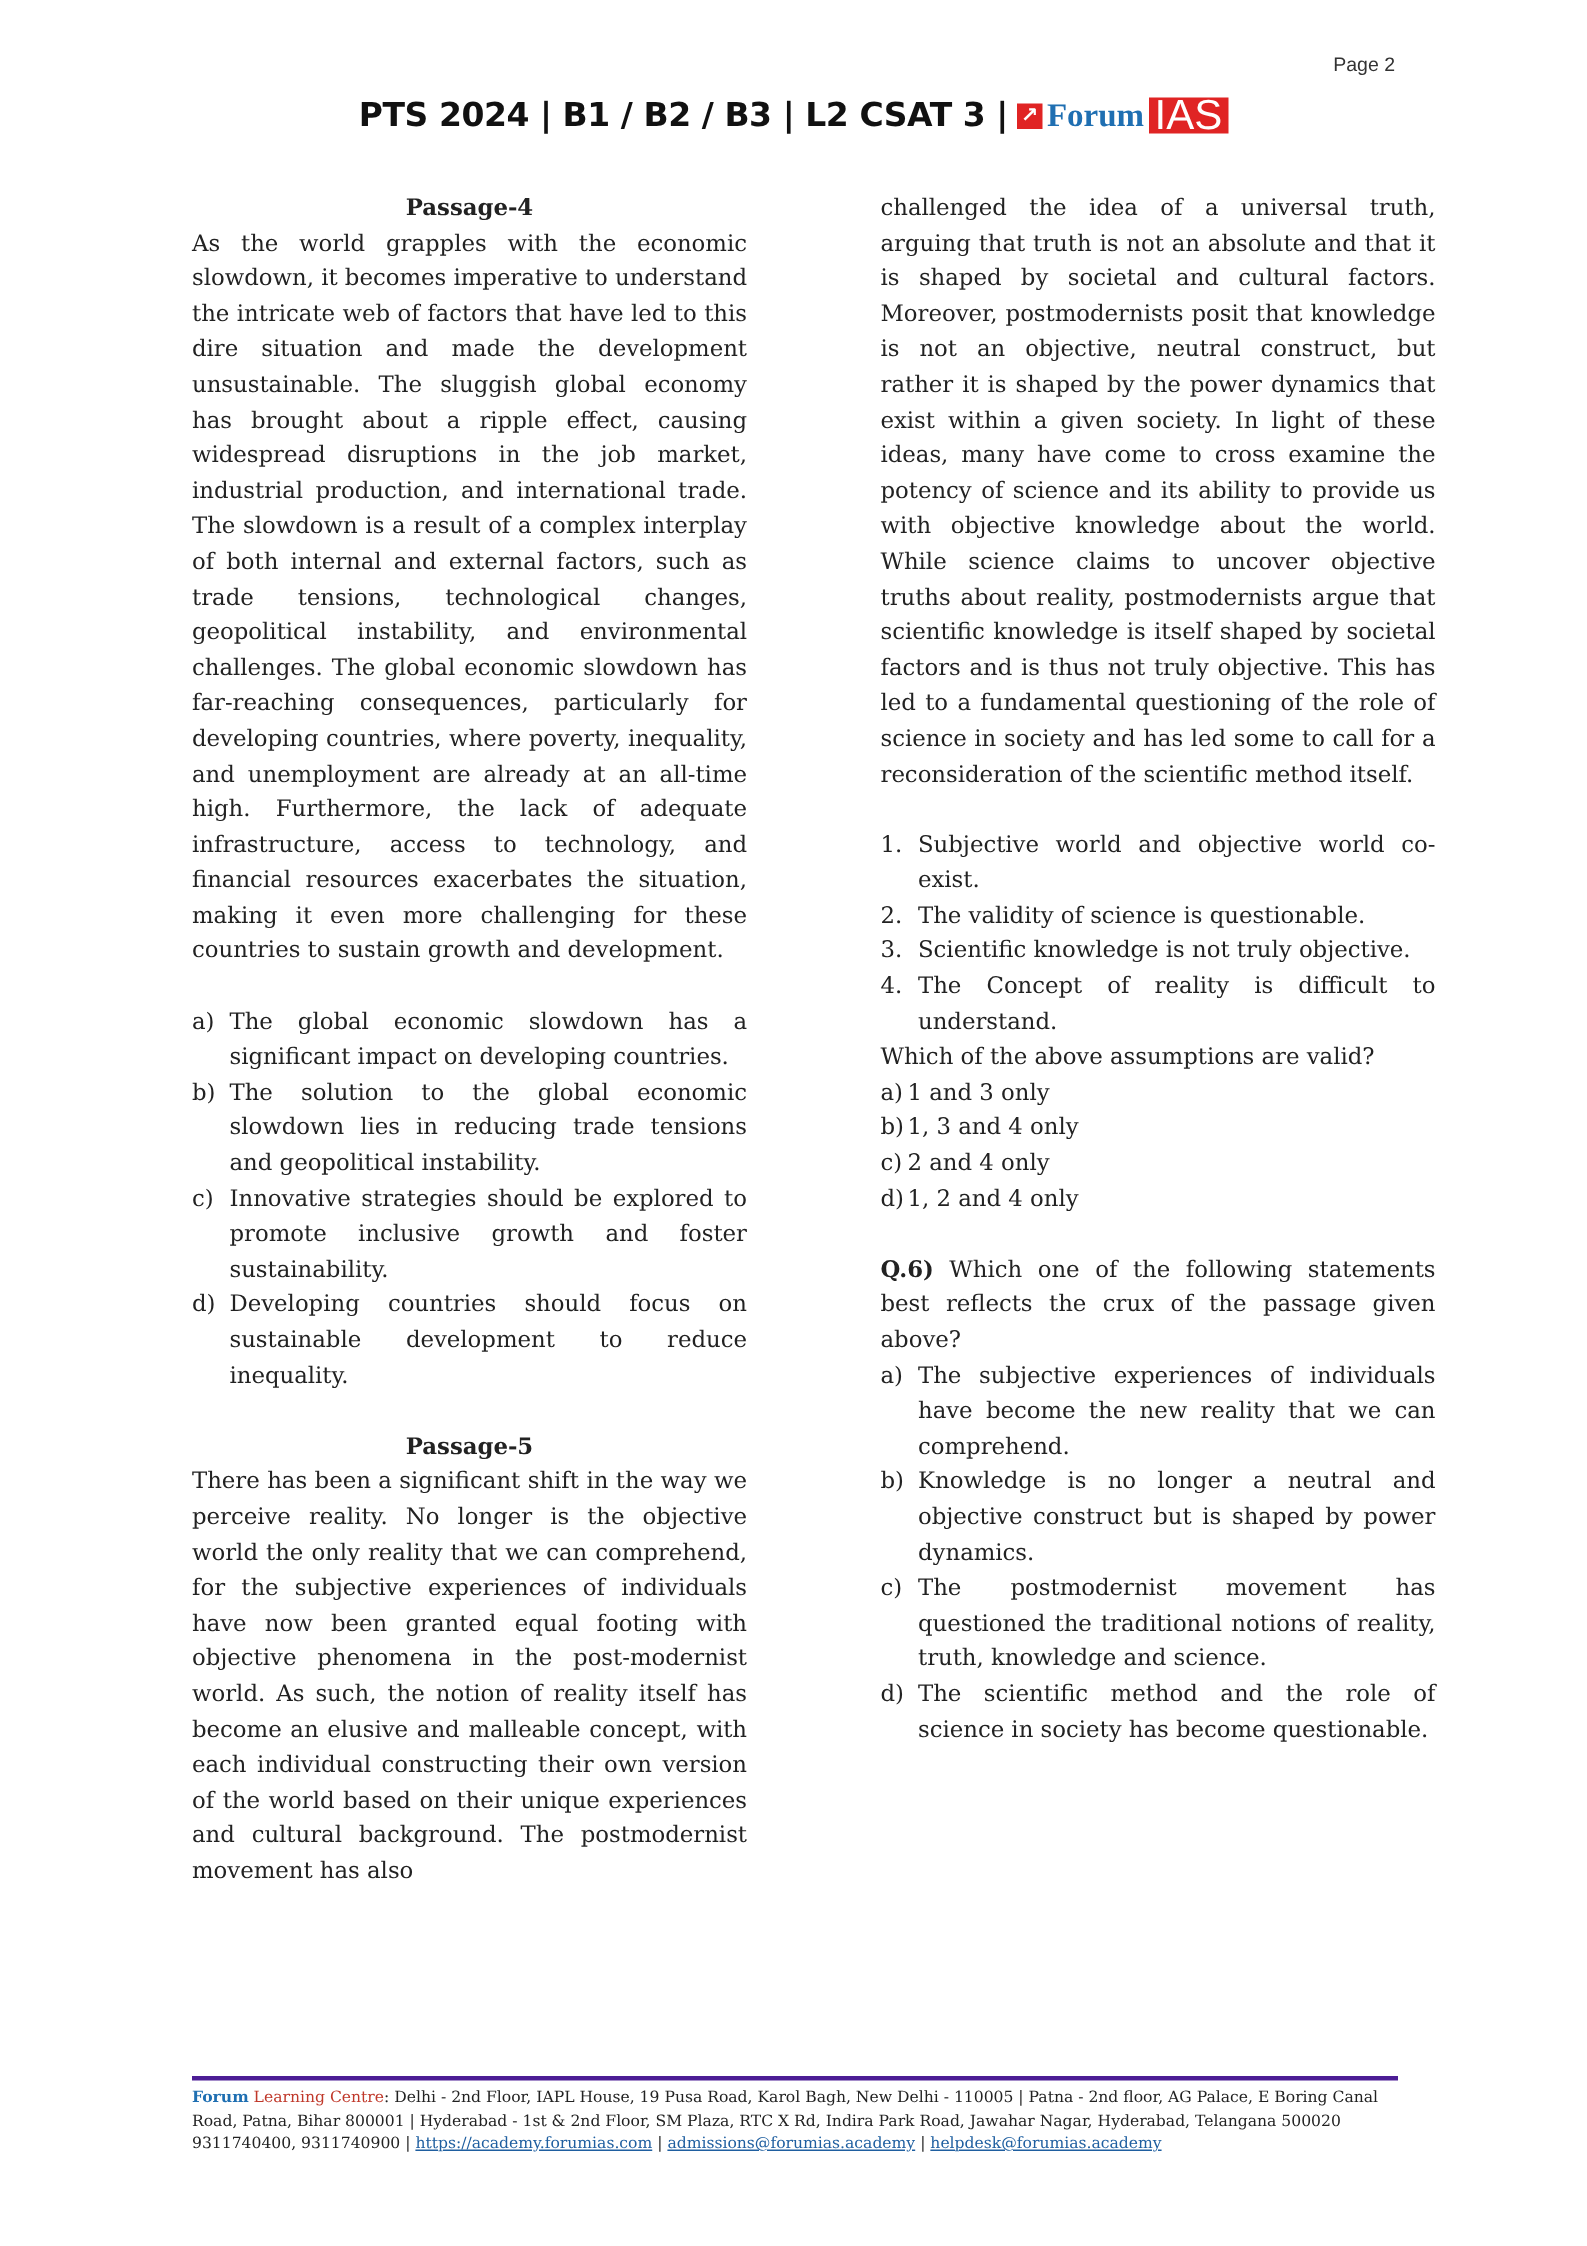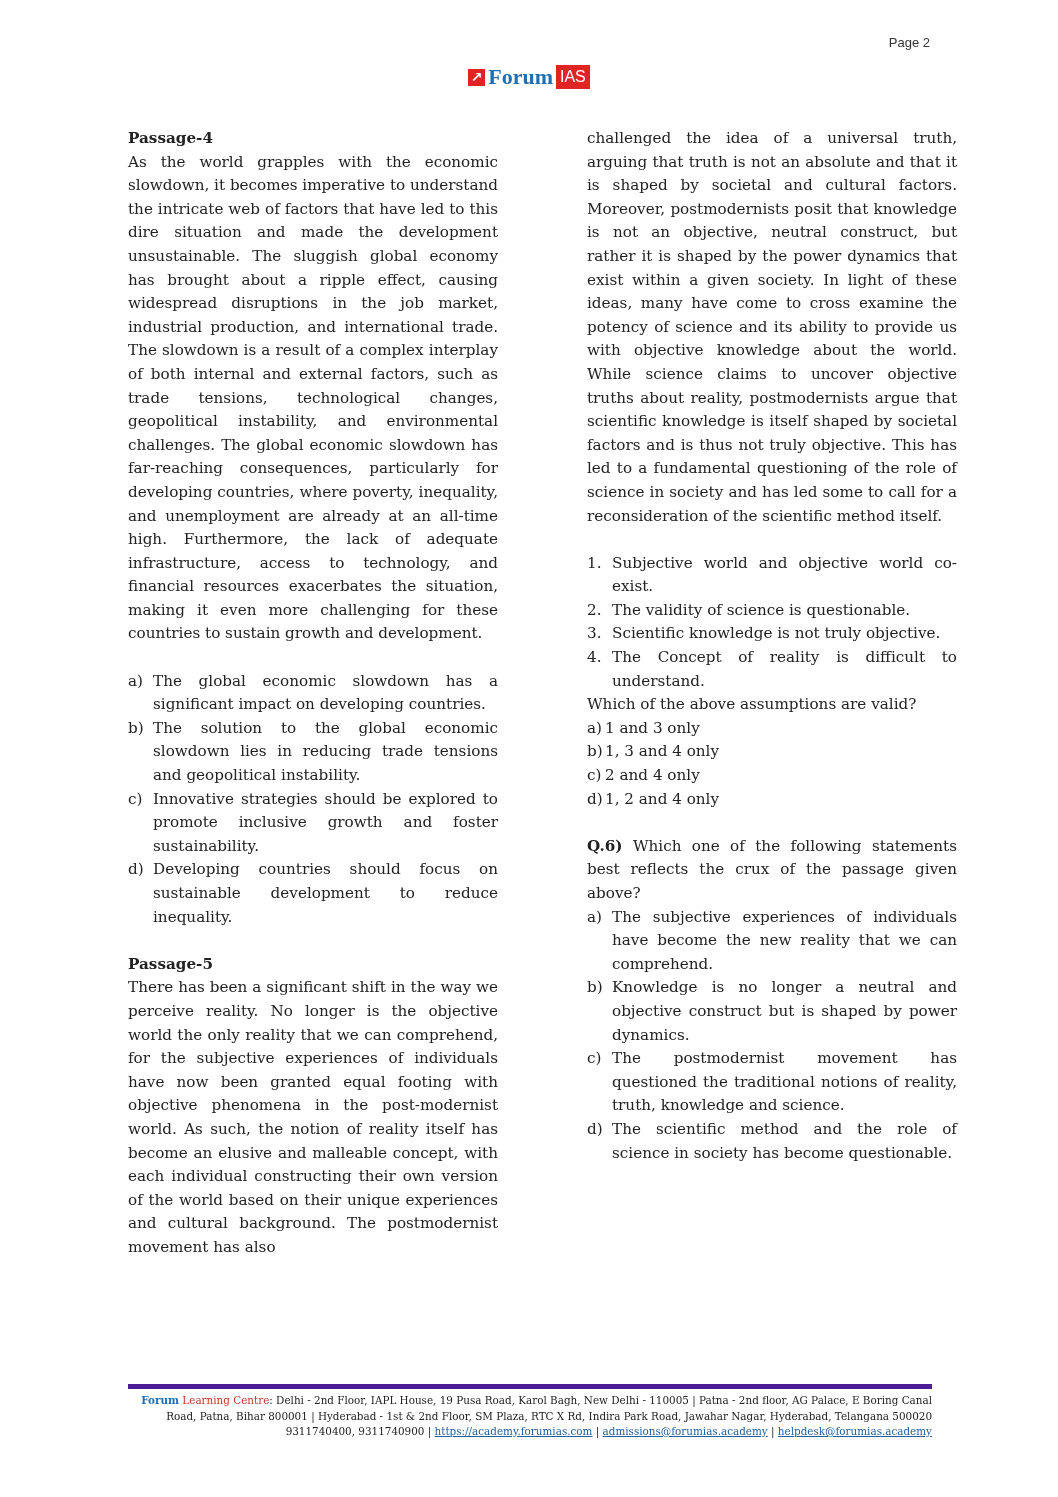--- a/index.html
+++ b/index.html
@@ -4,47 +4,48 @@
 <style>
   html, body { margin:0; padding:0; background:#ffffff; }
   body { width:1058px; height:1497px; position:relative; overflow:hidden; color:#1a1a1a; }
   .page-num { position:absolute; top:35px; right:128px; font-family:Liberation Sans, sans-serif; font-size:13px; color:#333; }
   .header { position:absolute; top:64px; left:0; width:1058px; text-align:center; }
   .header-inner { display:inline-flex; align-items:center; gap:6px; }
   .header-title { font-family:"DejaVu Sans", sans-serif; font-weight:bold; font-size:22px; letter-spacing:-0.3px; color:#111; }
   .logo { display:inline-flex; align-items:center; gap:3px; }
   .logo-arrow { width:17px; height:17px; background:#e02424; display:inline-flex; align-items:center; justify-content:center; color:#fff; font-size:14px; line-height:1; font-family:"DejaVu Sans", sans-serif; font-weight:bold; }
   .logo-forum { font-family:"Liberation Serif", serif; font-weight:bold; font-size:22px; color:#1f6fb2; }
-  .logo-ias { background:#e02424; color:#fff; font-family:"Liberation Sans", sans-serif; font-size:16px; padding:0 4px; line-height:24px; }
+  .logo-ias { background:#e02424; color:#fff; font-family:"Liberation Sans", sans-serif; font-size:28px; padding:0 4px; line-height:24px; }
 
   .col { position:absolute; top:127px; width:370px; font-family:"DejaVu Serif", serif; font-size:15.2px; line-height:23.6px; color:#222; }
   .col-left { left:128px; }
   .col-right { left:587px; }
   .just { text-align:justify; }
-  .center-title { font-weight:bold; }
+  .center-title { text-align:center; font-weight:bold; }
   .gap { height:23.6px; }
   .qlabel { font-weight:bold; }
   .opt { display:flex; text-align:justify; }
   .opt .lbl { flex:0 0 25px; }
   .opt .txt { flex:1; text-align:justify; }
   .opt-short { display:flex; }
   .opt-short .lbl { flex:0 0 18px; }
 
-  .footer { position:absolute; top:1384px; left:128px; width:804px; border-top:5px solid #4c1d95; padding-top:4px; font-family:"DejaVu Serif", serif; font-size:10.4px; line-height:15.5px; text-align:right; color:#222; }
+  .footer { position:absolute; top:1384px; left:128px; width:804px; border-top:3px solid #4c1d95; padding-top:4px; font-family:"DejaVu Serif", serif; font-size:10.4px; line-height:15.5px; text-align:left; color:#222; }
   .footer .brand-forum { color:#1f6fb2; font-weight:bold; }
   .footer .brand-lc { color:#c0392b; }
   .footer a { color:#1f5fa0; text-decoration:underline; }
 </style>
 </head>
 <body>
 
 <div class="page-num">Page 2</div>
 
 <div class="header">
   <div class="header-inner">
+    <span class="header-title">PTS 2024 | B1 / B2 / B3 | L2 CSAT 3 |</span>
     <span class="logo">
       <span class="logo-arrow">↗</span>
       <span class="logo-forum">Forum</span>
       <span class="logo-ias">IAS</span>
     </span>
   </div>
 </div>
 
 <div class="col col-left">
   <div class="center-title">Passage-4</div>

